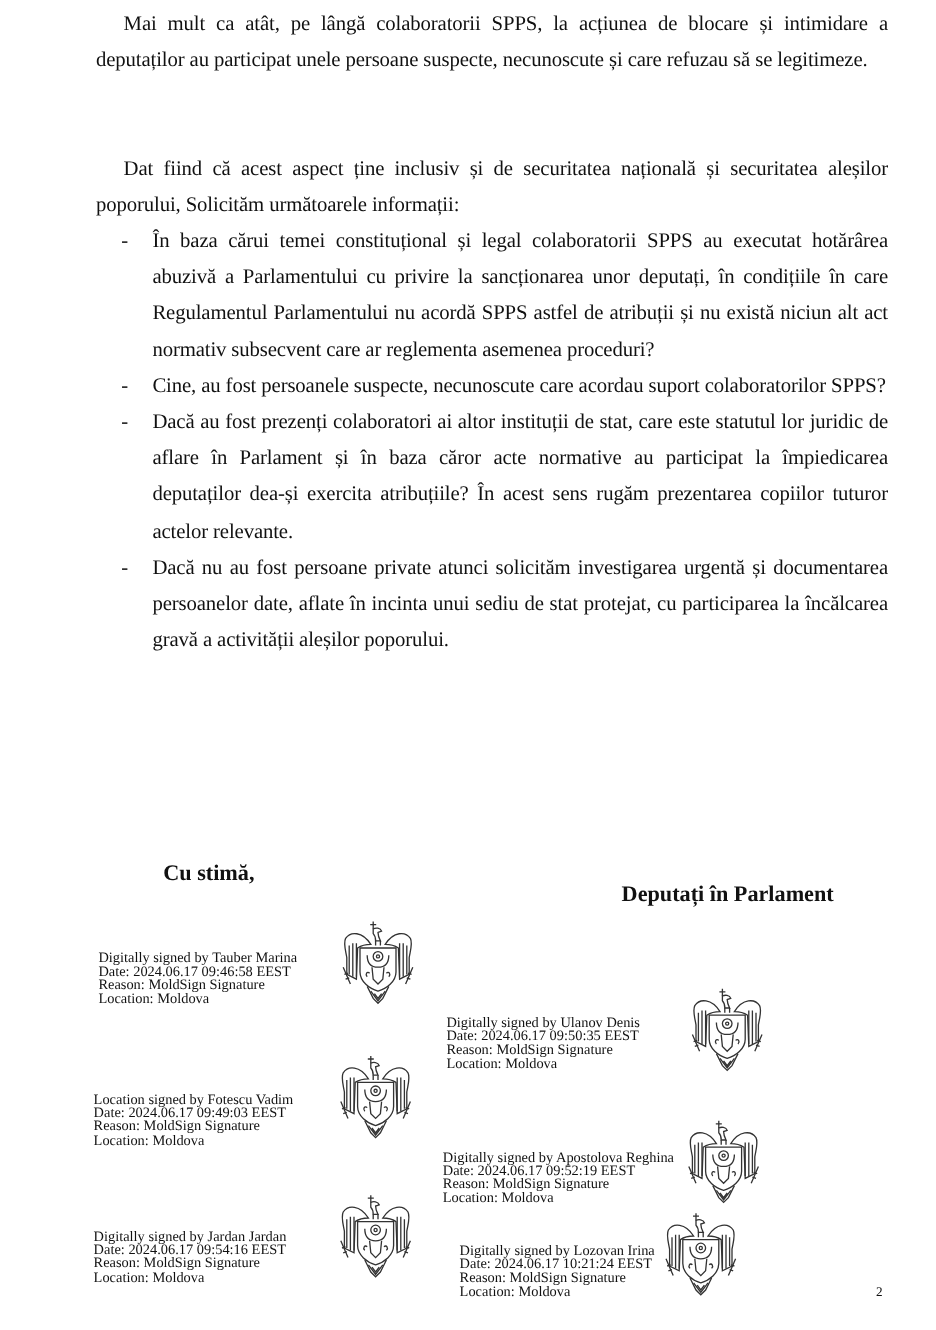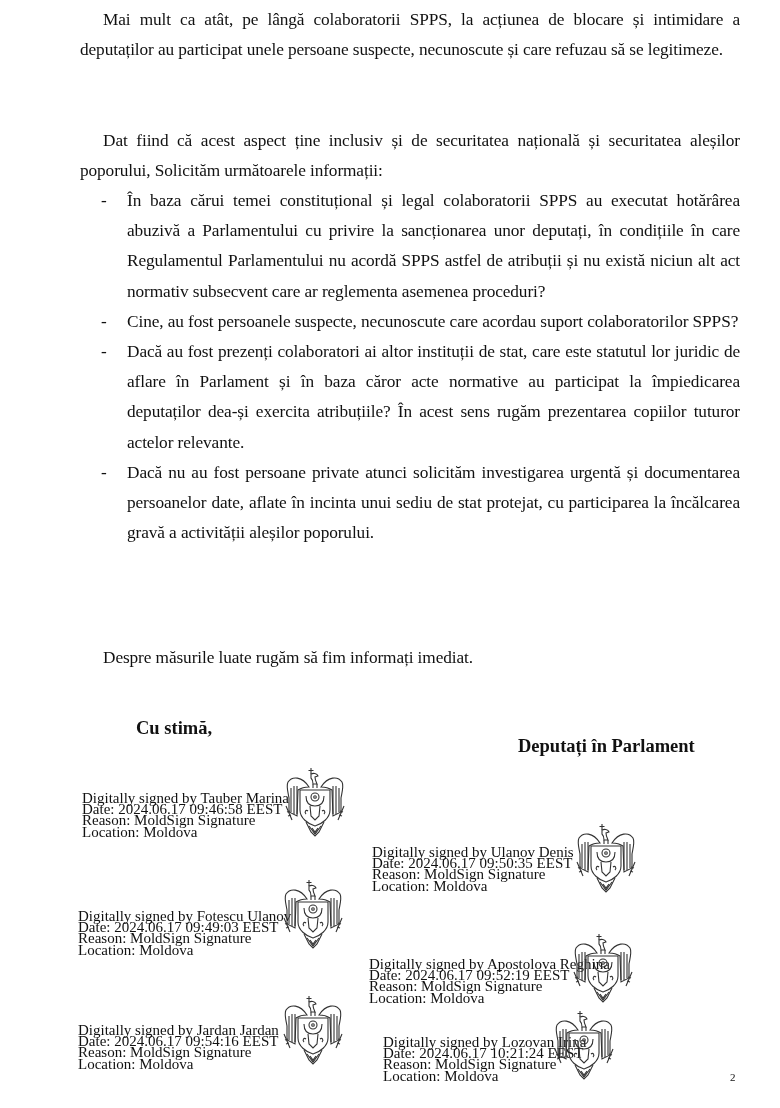--- a/index.html
+++ b/index.html
@@ -19,21 +19,21 @@
     font-family: "Liberation Serif", "DejaVu Serif", serif;
     letter-spacing: -0.1px;
   }
   .li .dash { position: absolute; left: 21px; top: 0; }
   .closing {
     position: absolute; font-family: "Liberation Serif", "DejaVu Serif", serif;
     font-weight: bold; font-size: 18.5px;
   }
   .sig-text {
     position: absolute; font-family: "Liberation Serif", "DejaVu Serif", serif;
-    font-size: 15px; line-height: 11.2px; color: #111; white-space: nowrap;
+    font-size: 12px; line-height: 11.2px; color: #111; white-space: nowrap;
   }
   .emblem { position: absolute; width: 62px; height: 72px; }
   .page-num {
     position: absolute; left: 730px; top: 1071px;
     font-family: "Liberation Serif", "DejaVu Serif", serif; font-size: 11px;
   }
 </style>
 </head>
 <body>
 
@@ -91,21 +91,20 @@
     <div class="li">
       <span class="dash">-</span>
       <span>Dacă au fost prezenți colaboratori ai altor instituții de stat, care este statutul lor juridic de aflare în Parlament și în baza căror acte normative au participat la împiedicarea deputaților dea-și exercita atribuțiile? În acest sens rugăm prezentarea copiilor tuturor actelor relevante.</span>
     </div>
     <div class="li">
       <span class="dash">-</span>
       <span>Dacă nu au fost persoane private atunci solicităm investigarea urgentă și documentarea persoanelor date, aflate în incinta unui sediu de stat protejat, cu participarea la încălcarea gravă a activității aleșilor poporului.</span>
     </div>
   </div>
 
-  <p class="para" style="top:643px; margin:0;"><span class="indent"></span><span>Despre măsurile luate rugăm să fim informați imediat.</span></p>
 
   <div class="closing" style="left:136px; top:695px;margin-top:23px;">Cu stimă,</div>
   <div class="closing" style="left:518px; top:736px;">Deputați în Parlament</div>
 
   <div class="sig-text" style="left:82px; top:793px;">
     <div>Digitally signed by Tauber Marina</div>
     <div>Date: 2024.06.17 09:46:58 EEST</div>
     <div>Reason: MoldSign Signature</div>
     <div>Location: Moldova</div>
   </div>
@@ -117,21 +116,21 @@
     <div>Digitally signed by Ulanov Denis</div>
     <div>Date: 2024.06.17 09:50:35 EEST</div>
     <div>Reason: MoldSign Signature</div>
     <div>Location: Moldova</div>
   </div>
   <svg class="emblem" style="left:575px; top:822px;" viewBox="0 0 62 72">
       <use href="#coa"></use>
     </svg>
 
   <div class="sig-text" style="left:78px; top:911px;">
-    <div>Digitally signed by Fotescu Ulanov</div>
+    <div>Location signed by Fotescu Vadim</div>
     <div>Date: 2024.06.17 09:49:03 EEST</div>
     <div>Reason: MoldSign Signature</div>
     <div>Location: Moldova</div>
   </div>
   <svg class="emblem" style="left:282px; top:878px;" viewBox="0 0 62 72">
       <use href="#coa"></use>
     </svg>
 
   <div class="sig-text" style="left:369px; top:959px;">
     <div>Digitally signed by Apostolova Reghina</div>

